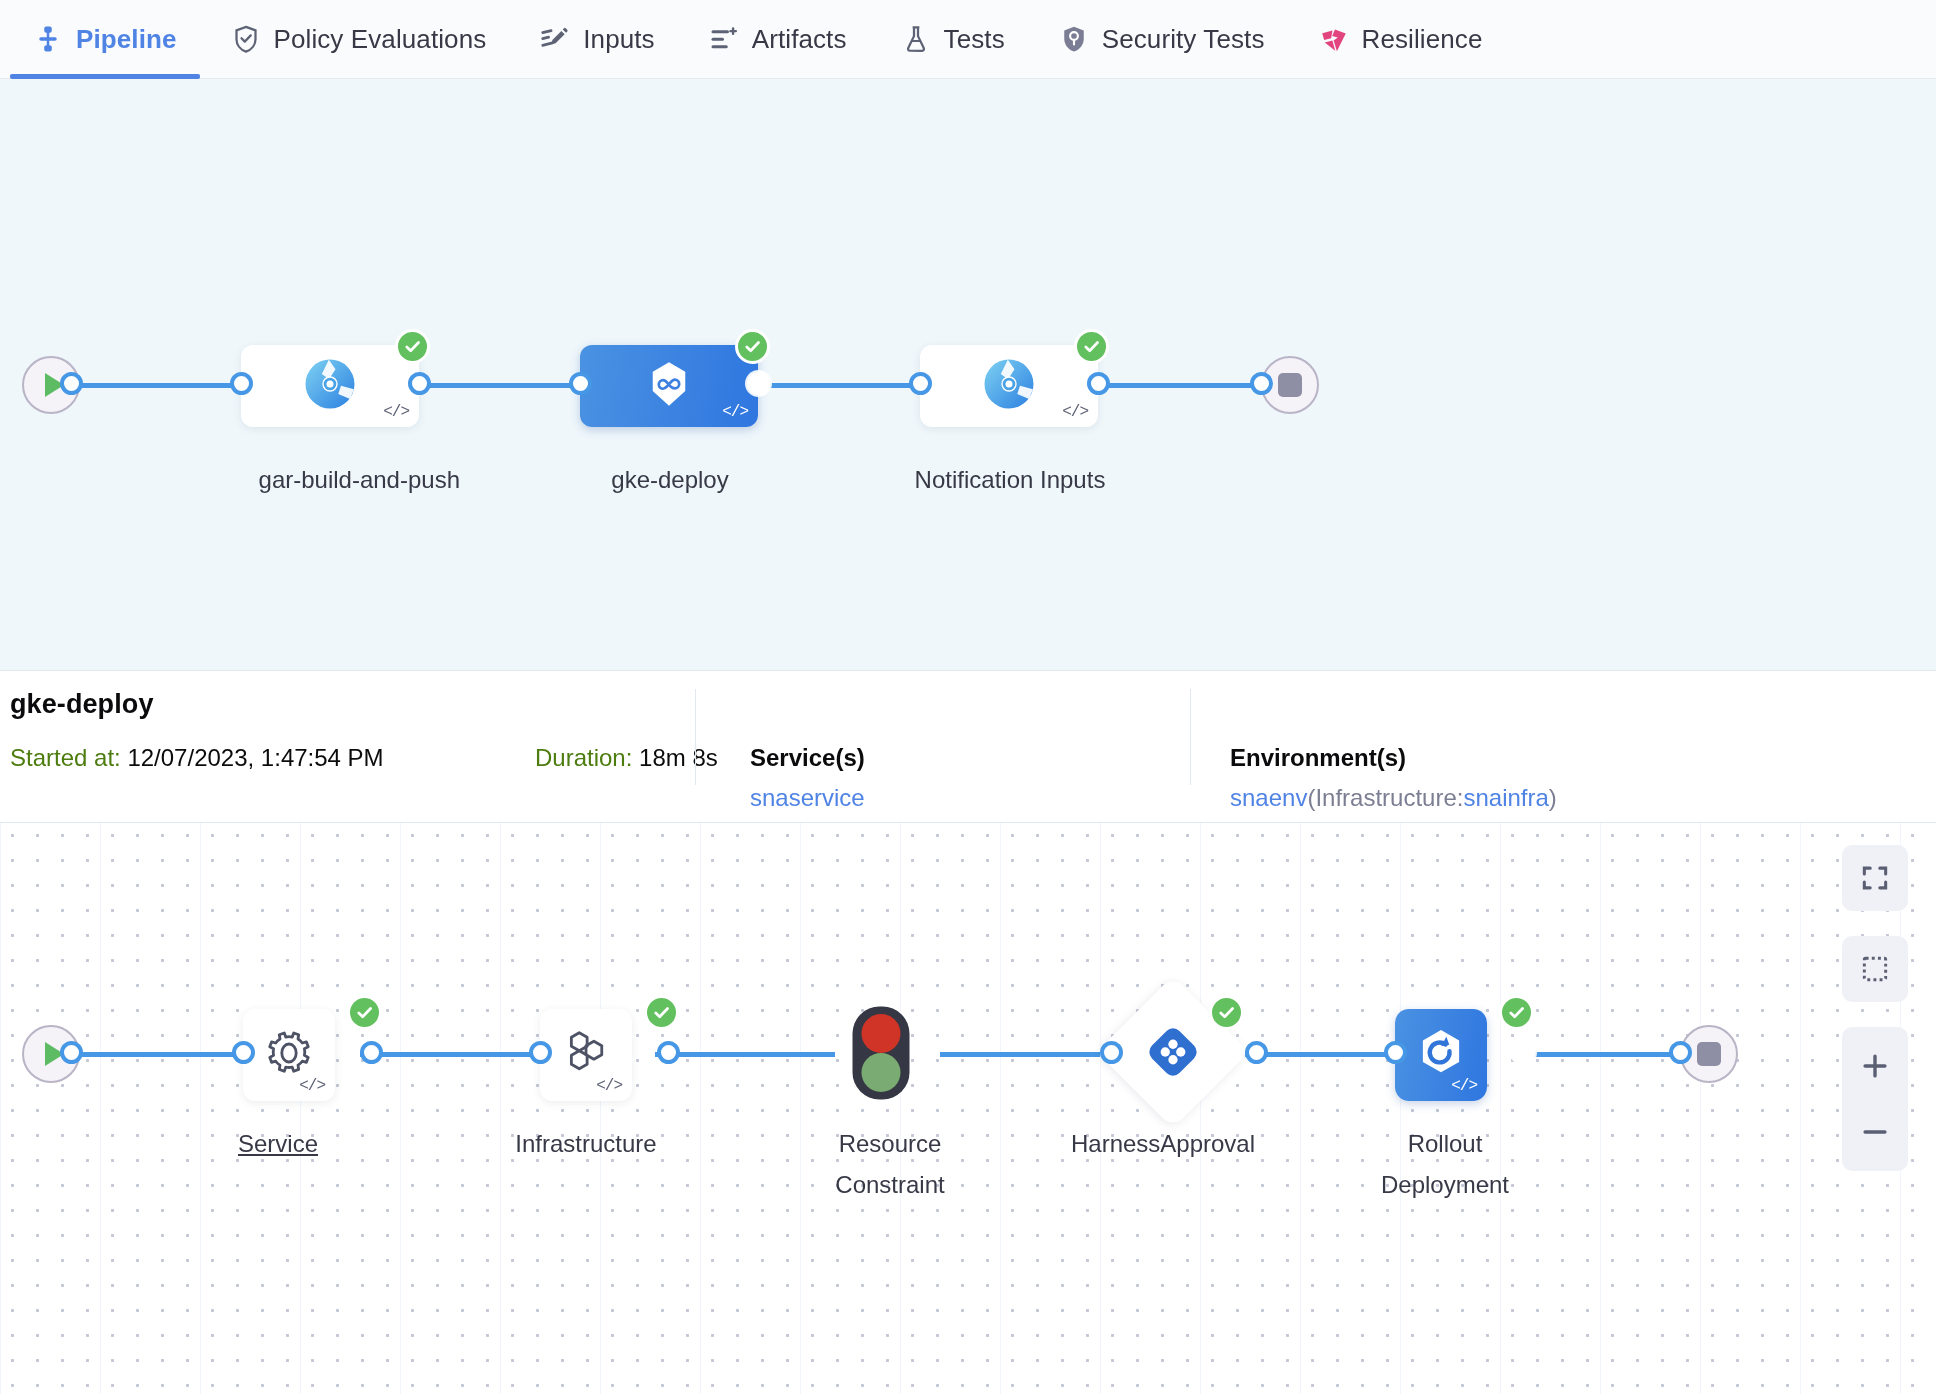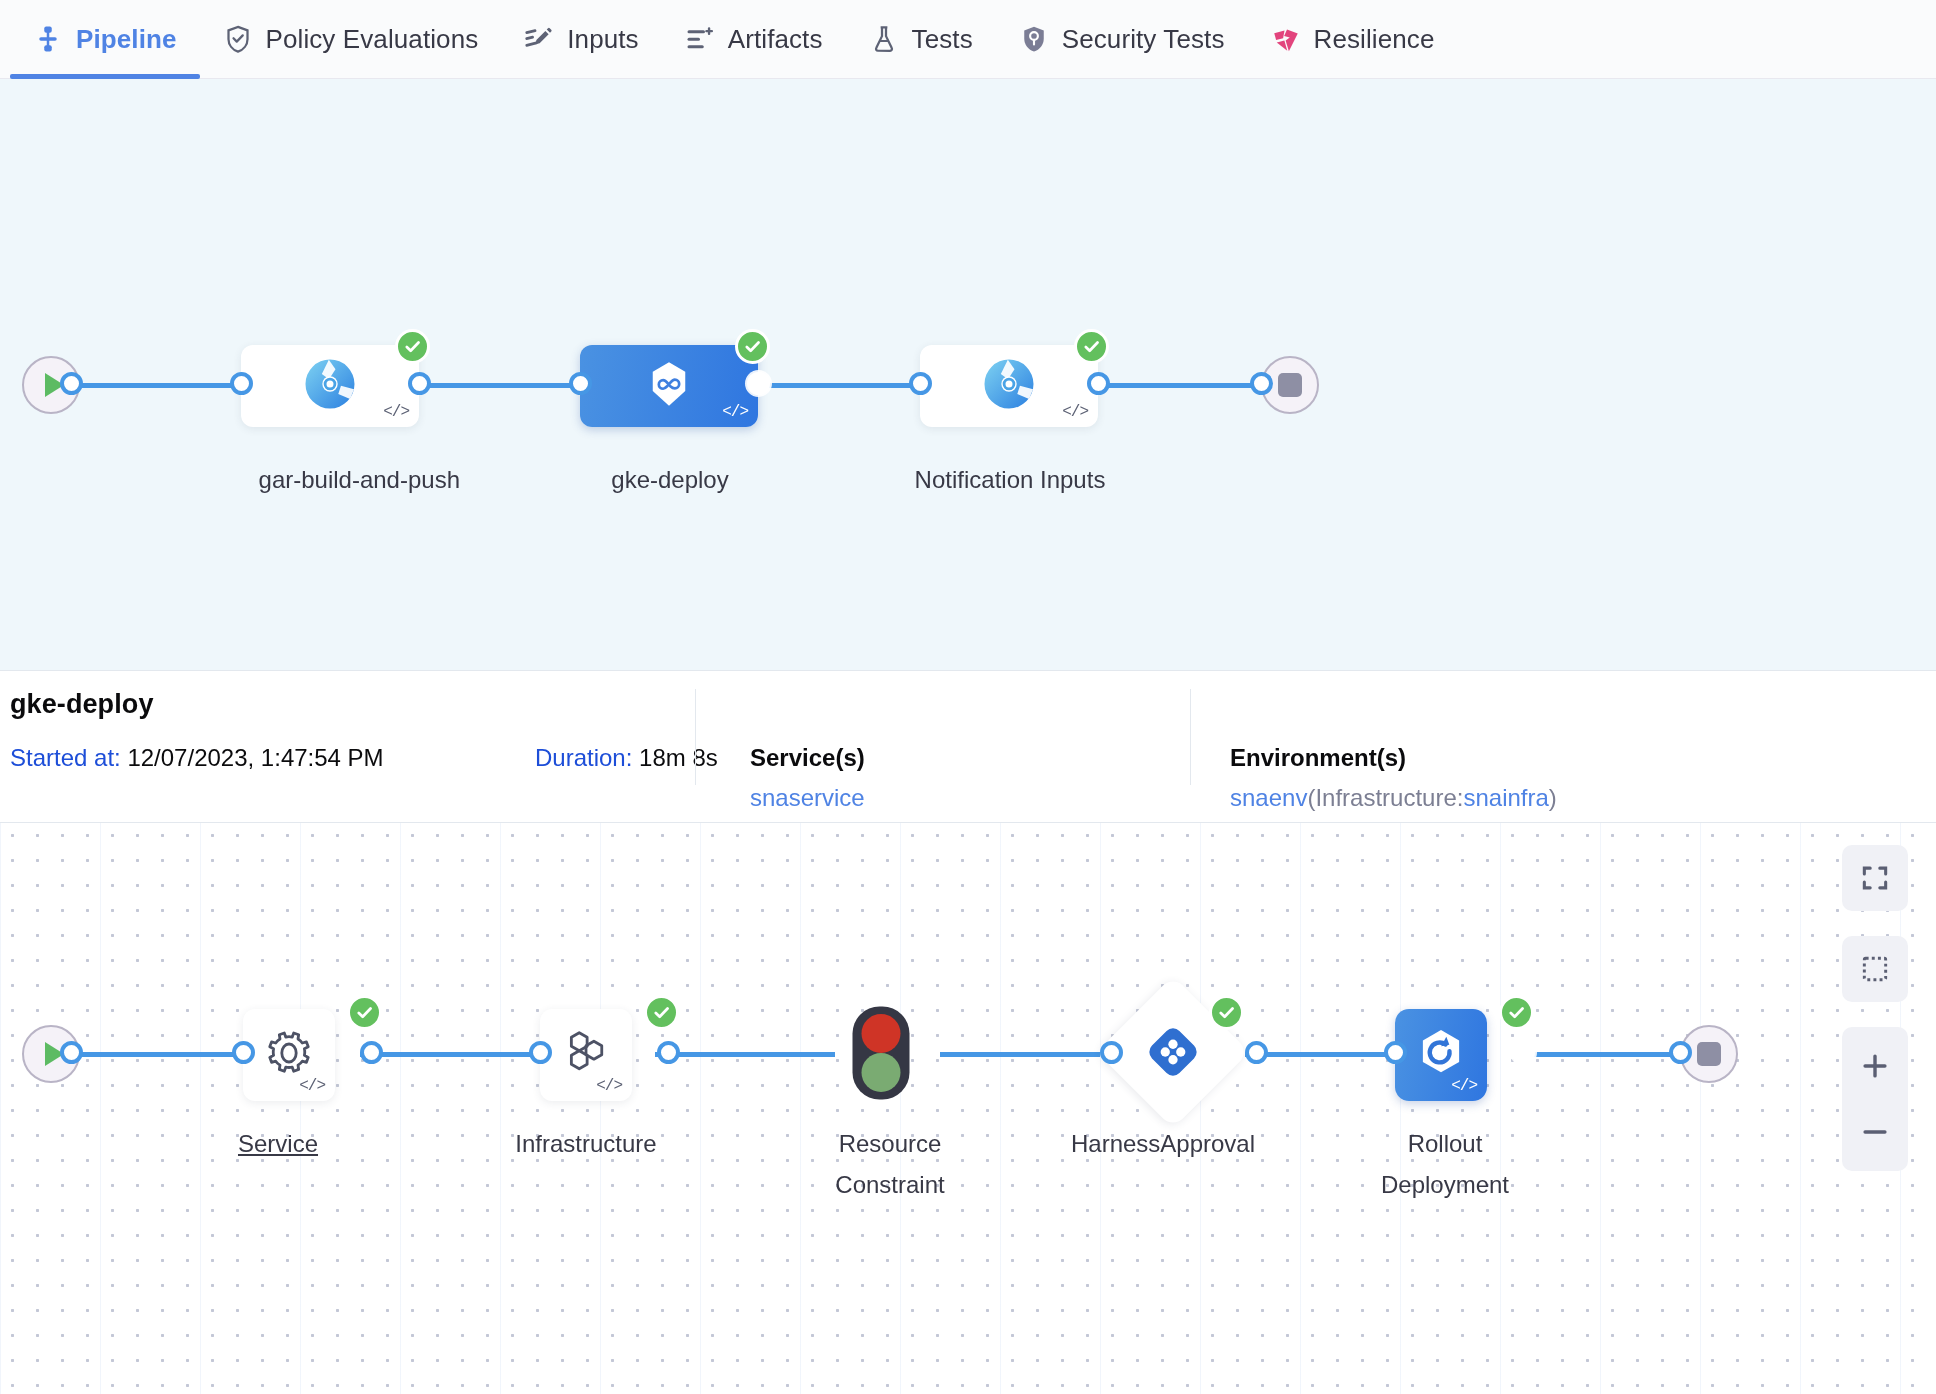--- a/index.html
+++ b/index.html
@@ -12,21 +12,21 @@
 
   
   .tabbar {
     position: relative;
     height: 79px;
     background: #fafbfc;
     border-bottom: 1px solid #e8e8ef;
     display: flex;
     align-items: center;
     padding-left: 10px;
-    gap: 0px;
+    gap: 8px;
   }
   .tab {
     display: flex;
     align-items: center;
     gap: 13px;
     height: 79px;
     padding: 0 23px;
     cursor: pointer;
     position: relative;
   }
@@ -169,21 +169,21 @@
     color: #0b0b0d;
     letter-spacing: .1px;
   }
   .info-row {
     position: absolute;
     top: 73px; left: 10px; right: 0;
     display: flex;
     align-items: flex-start;
   }
   .meta { font-size: 24px; color: #0b0b0d; white-space: nowrap; }
-  .meta .k { color: #1d4ed8; }
+  .meta .k { color: #4d7c0f; }
   .col-started { width: 525px; }
   .col-duration { width: 215px; }
   .vline {
     width: 1px; height: 96px;
     background: #e3e8ee;
     position: absolute;
     top: -55px;
   }
   .col-block { position: relative; }
   .col-head {

